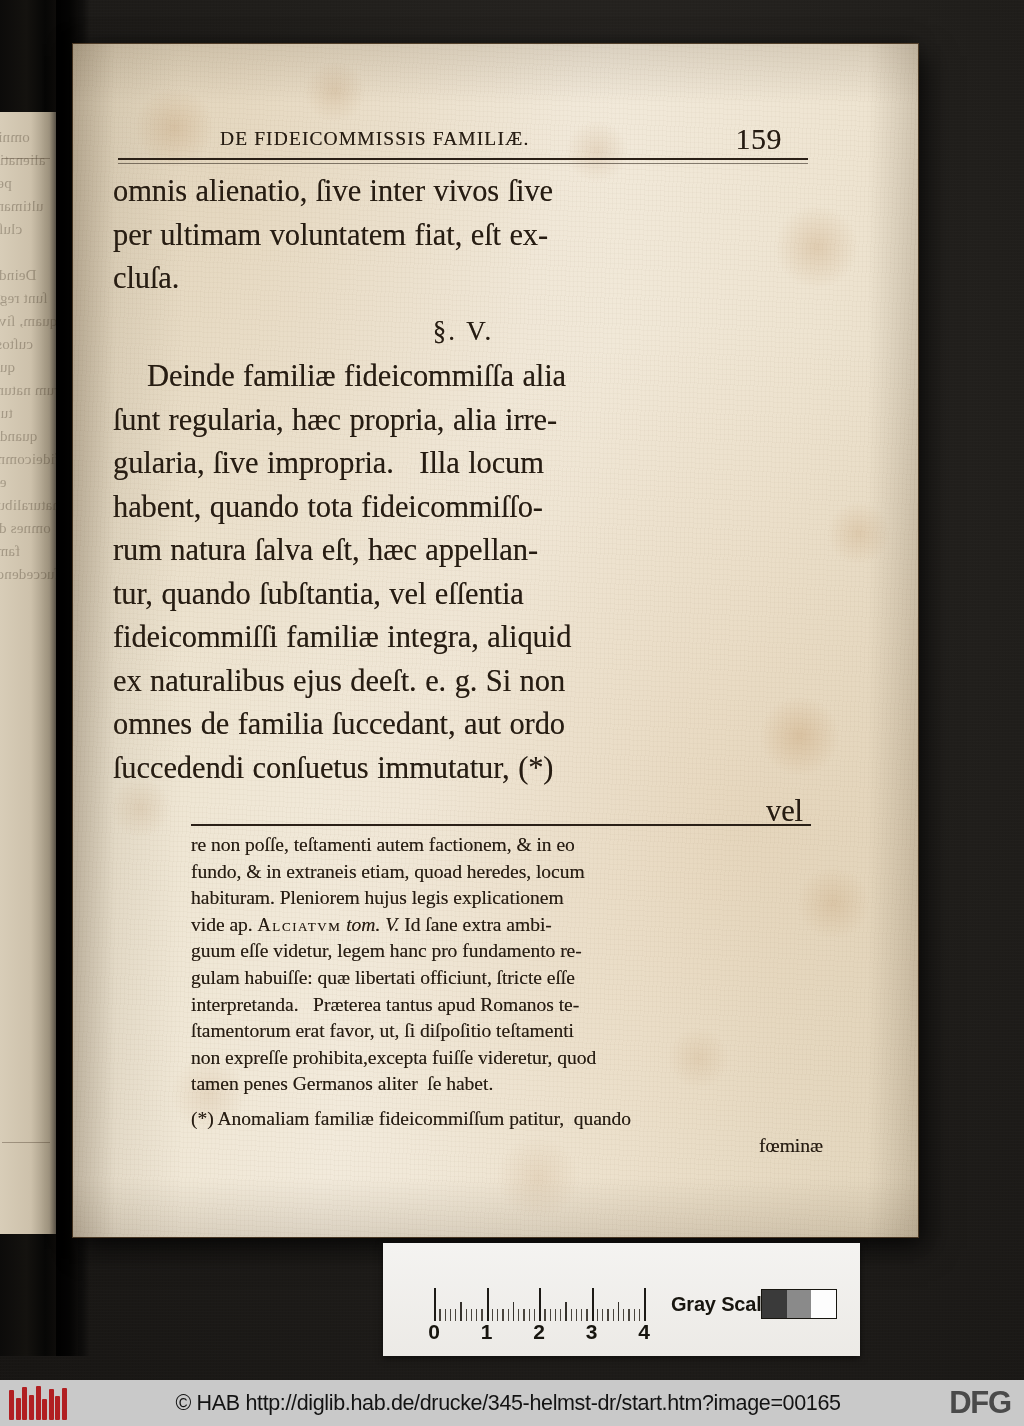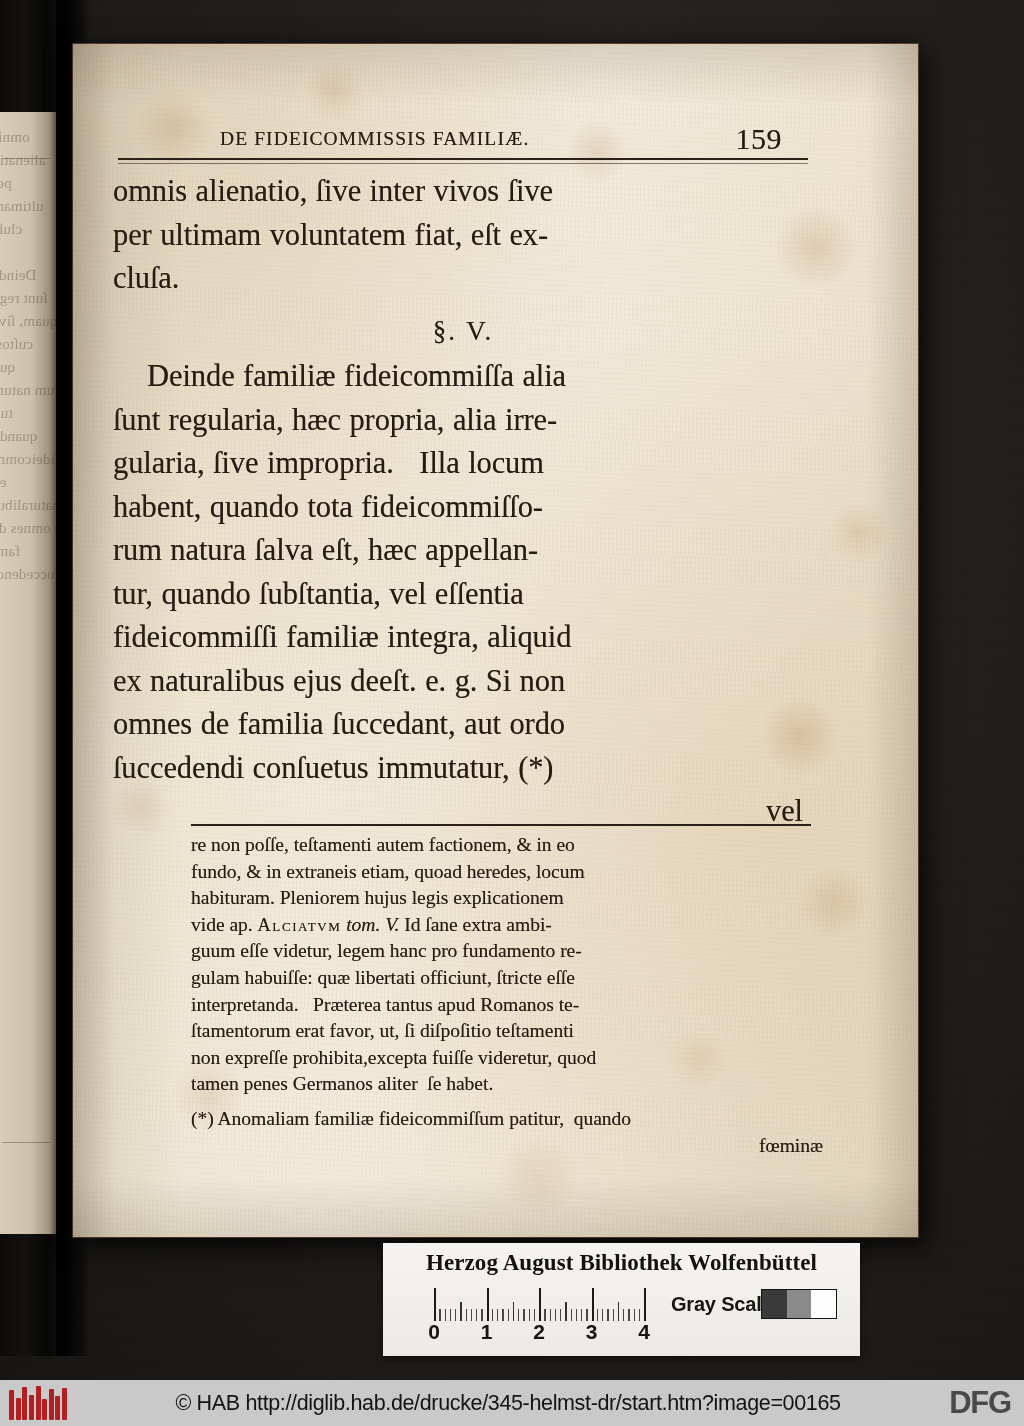--- a/index.html
+++ b/index.html
@@ -309,21 +309,20 @@
       <div id="footnote-star">
         <span class="fl">(*) Anomaliam familiæ fideicommiſſum patitur,  quando</span>
         <span class="fn-right">fœminæ</span>
       </div>
     </div>
 
   </div>
 </div>
 
 <div id="target-card">
-  <div id="target-title">Herzog August Bibliothek Wolfenbüttel</div>
 
   <div id="ruler">
     <div id="ruler-ticks">
         <i class="cm" style="left: 6px;"></i>
         <i class="mm" style="left: 11.25px;"></i>
         <i class="mm" style="left: 16.5px;"></i>
         <i class="mm" style="left: 21.75px;"></i>
         <i class="mm" style="left: 27px;"></i>
         <i class="half" style="left: 32.25px;"></i>
         <i class="mm" style="left: 37.5px;"></i>

